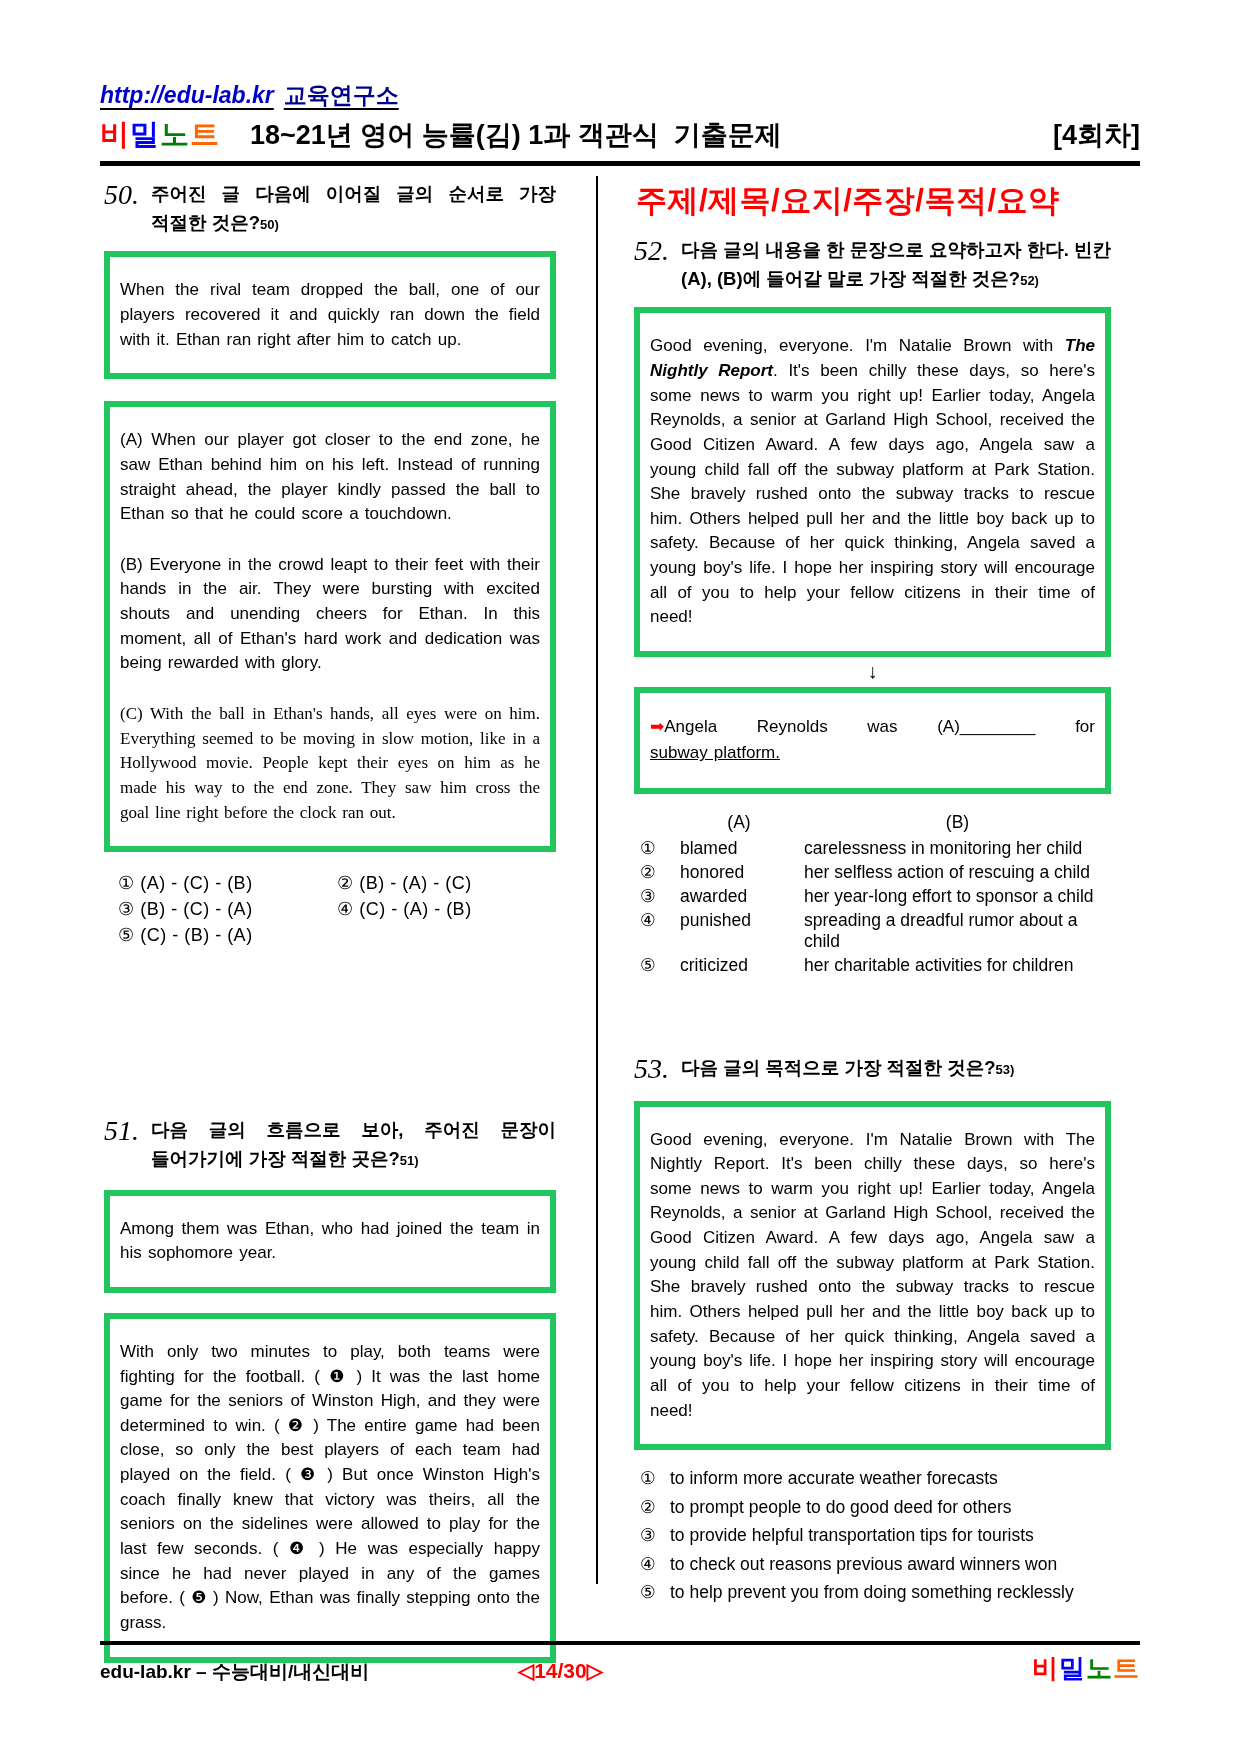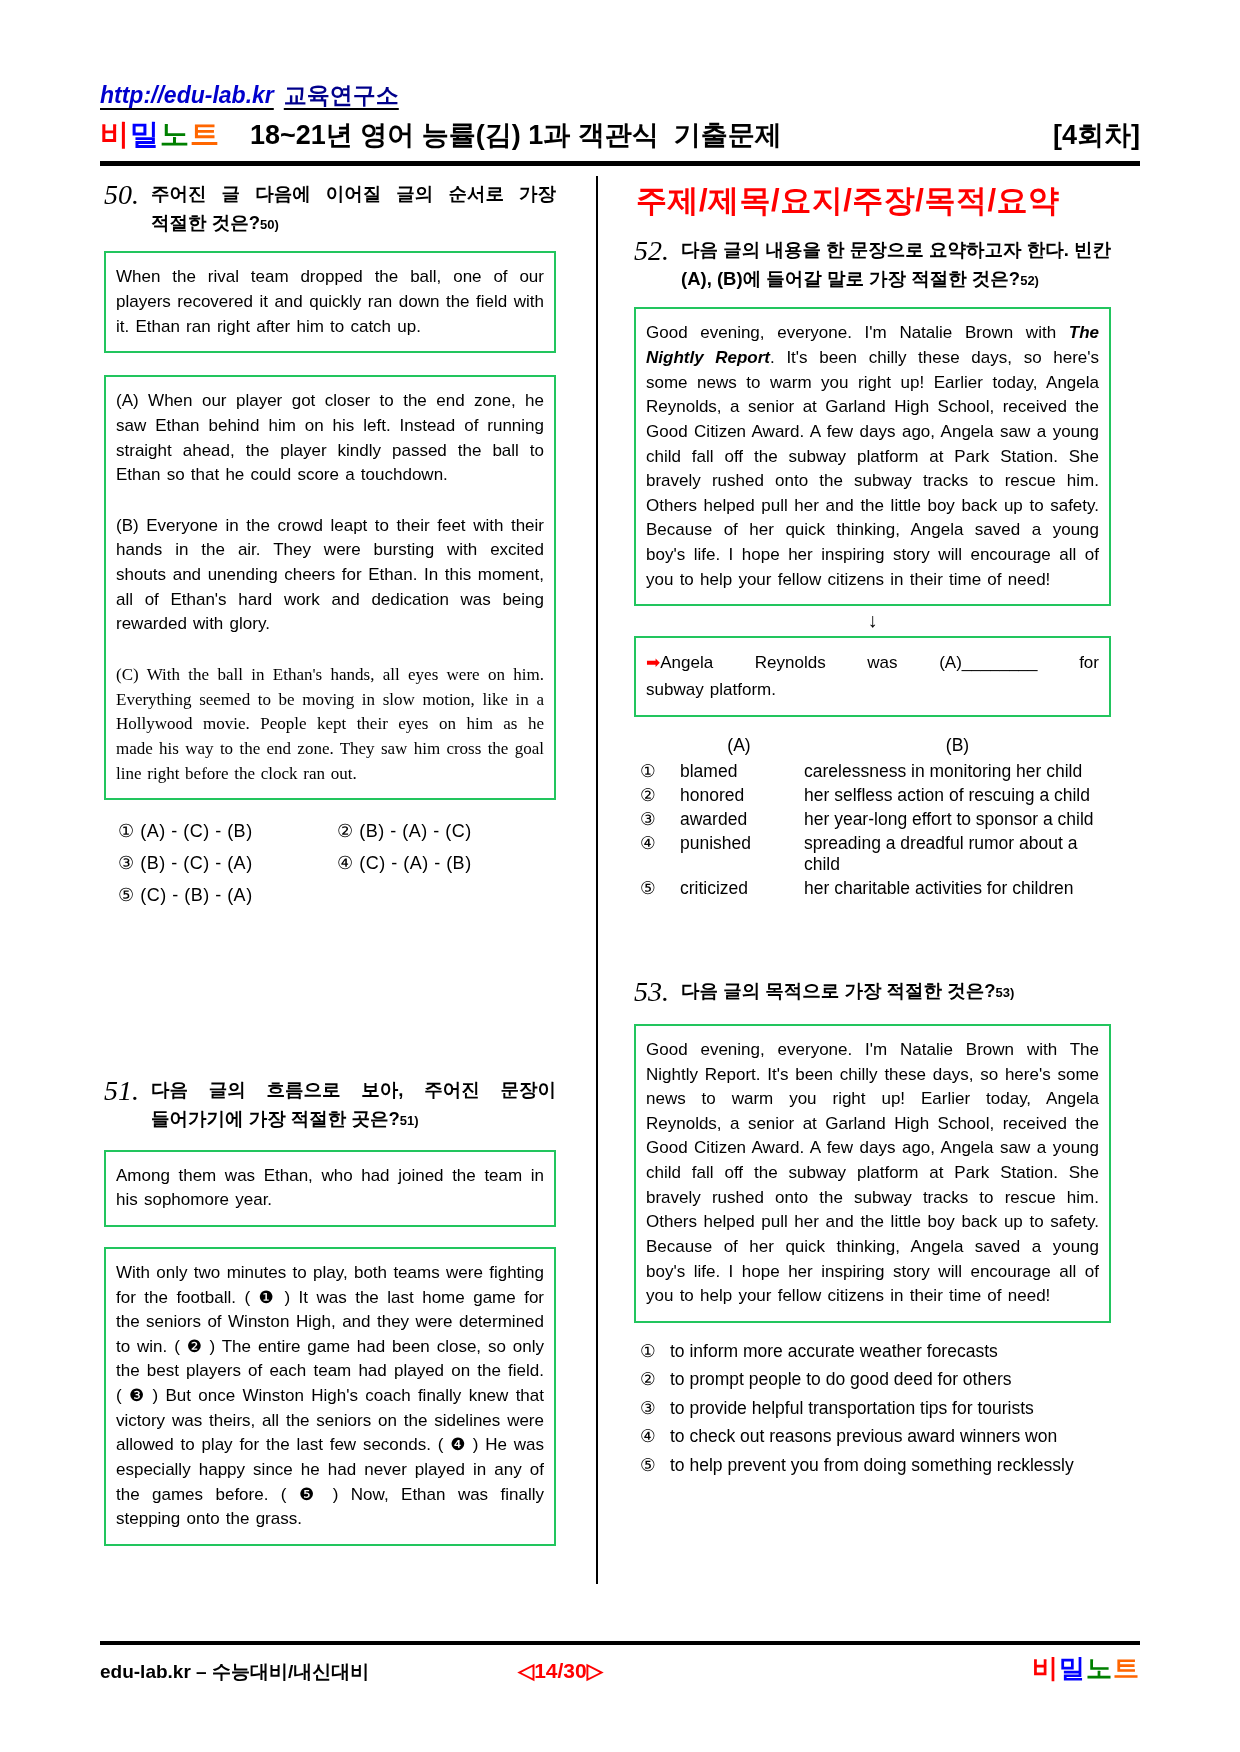--- a/index.html
+++ b/index.html
@@ -21,34 +21,34 @@
   .col{position:absolute;top:180px;}
   .col-left{left:104px;width:452px;}
   .col-right{left:634px;width:477px;}
   
   .q{display:flex;align-items:flex-start;}
   .qnum{font-family:"Liberation Serif",serif;font-style:italic;font-size:28px;font-weight:500;
         line-height:1.1;margin-right:12px;flex:none;}
   .qtext{font-size:18.5px;font-weight:700;line-height:1.55;word-break:keep-all;text-align:justify;}
   .qref{font-size:13px;font-weight:700;}
   
-  .tbox{border:2px solid #22c55e;padding:12px 10px;font-size:17px;line-height:1.45;
+  .tbox{border:6px solid #22c55e;padding:21px 10px;font-size:17px;line-height:1.45;
         text-align:justify;word-spacing:1.5px;}
   .para{margin:0 0 26px 0;}
   .para:last-child{margin-bottom:0;font-family:Liberation Serif, serif;}
   
-  .choices2{display:grid;grid-template-columns:1fr 1fr;row-gap:10px;margin-top:20px;
+  .choices2{display:grid;grid-template-columns:1fr 1fr;row-gap:4px;margin-top:20px;
             padding-left:14px;font-size:18px;letter-spacing:.5px;}
   
   .banner{color:#ff0000;font-size:31px;font-weight:800;letter-spacing:.5px;white-space:nowrap;
           margin:0 0 14px 2px;}
   .it{font-style:italic;font-weight:700;}
   .arrow-down{text-align:center;font-size:20px;margin:3px 0 4px 0;}
   .sum-line{font-size:17px;line-height:1.55;text-align:justify;text-align-last:justify;}
-  .sum-line.last{text-align-last:left;}
+  .sum-line.last{text-align-last:left;text-decoration:underline;}
   .red{color:#ff0000;}
   
   .ab{margin-top:18px;padding-left:6px;font-size:17.5px;}
   .ab-head,.ab-row{display:grid;grid-template-columns:34px 118px 1fr;column-gap:6px;margin:3px 0;}
   .ab-head{font-weight:400;margin-bottom:5px;}
   .ab-head .ha{grid-column:2;text-align:center;}
   .ab-head .hb{grid-column:3;text-align:center;}
   
   .opts{margin-top:16px;padding-left:6px;font-size:17.5px;}
   .opt{display:flex;margin:4px 0;line-height:1.4;}

